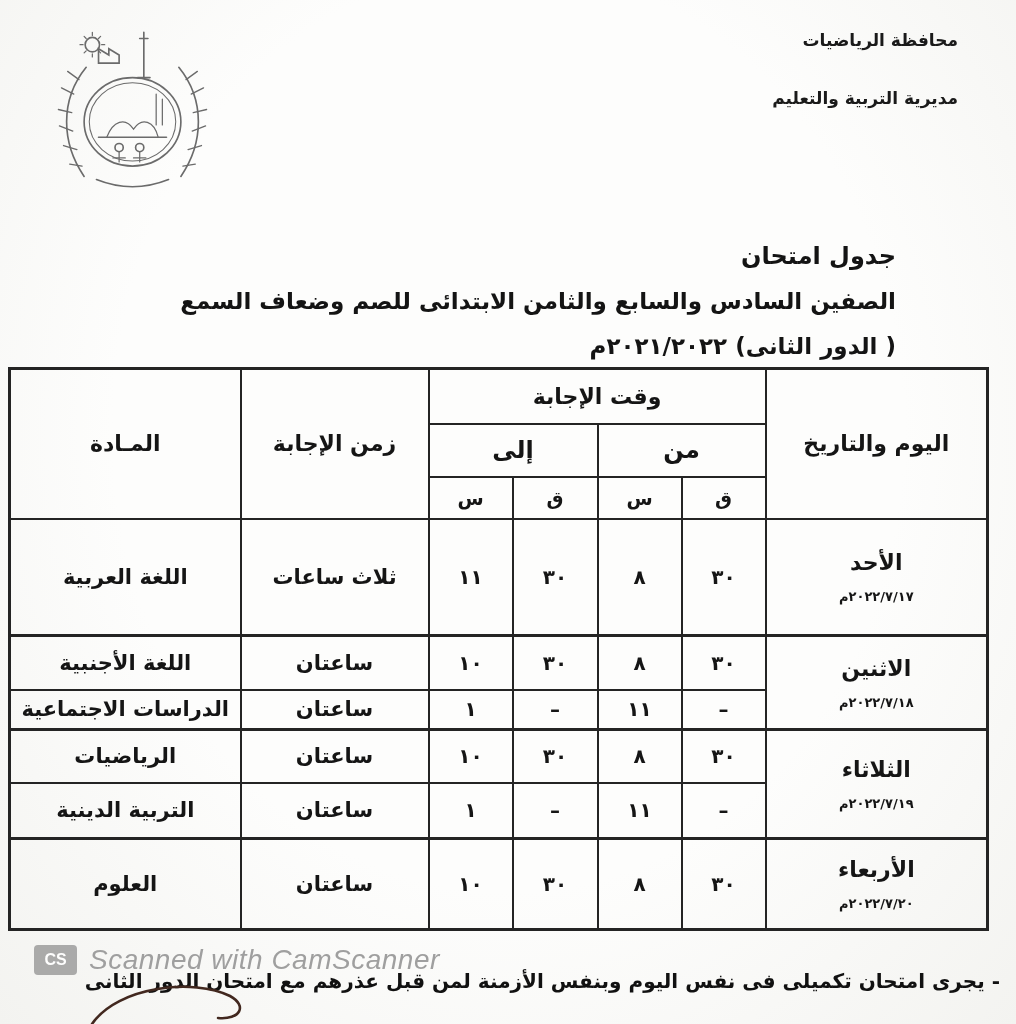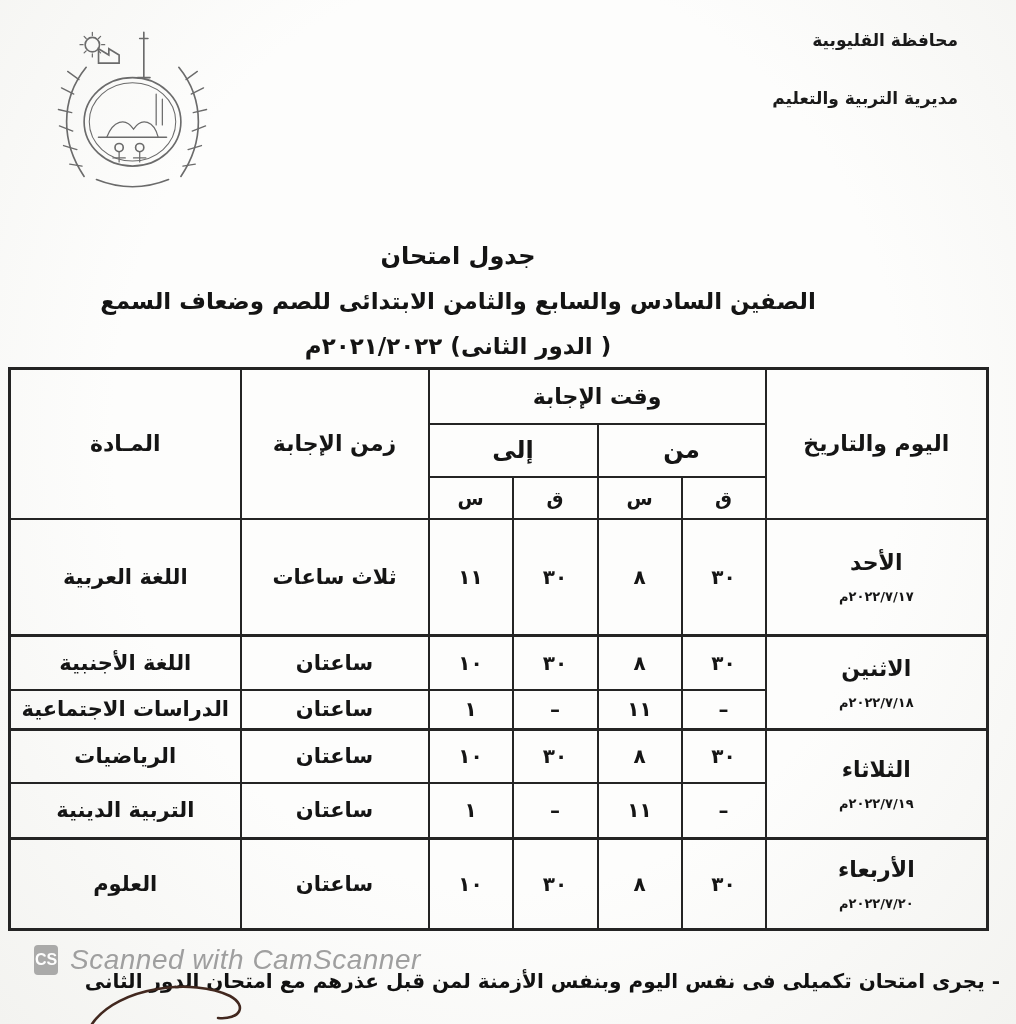--- a/index.html
+++ b/index.html
@@ -15,21 +15,21 @@
   .logo { position:absolute; left:45px; top:22px; width:175px; height:175px; }
   .letterhead-text {
     position:absolute; right:58px; top:30px; text-align:right; direction:rtl;
     font-weight:bold; font-size:17px; color:#1a1a1a;
   }
   .letterhead-text .lh-line { margin-bottom:38px; white-space:nowrap; }
   .letterhead-text .lh-line.underlined { text-decoration:underline; text-underline-offset:5px; }
 
   
   .title-block {
-    position:absolute; top:234px; left:14px; width:888px; text-align:center;
+    position:absolute; top:234px; left:8px; width:888px; 
     direction:rtl; font-weight:bold; color:#141414;
   }
   .title-block .t-line { font-size:23px; line-height:45px; white-space:nowrap; }
   .title-block .t-line1 { font-size:24px; }
 
   
   table.exam {
     position:absolute; top:367px; left:8px; width:978px;
     direction:rtl; border-collapse:collapse; table-layout:fixed;
     border:3px solid #242424;
@@ -65,21 +65,21 @@
 
   
   .footnote {
     position:absolute; top:969px; right:16px; left:16px; text-align:right;
     direction:rtl; font-weight:bold; font-size:20px; color:#111;
     z-index:3; white-space:nowrap;
   }
   .watermark { position:absolute; left:34px; top:944px; z-index:2; display:flex; align-items:center; }
   .cs-icon {
     display:inline-flex; align-items:center; justify-content:center;
-    width:24px; height:30px; background:#a2a2a2; color:#fff; border-radius:4px;
+    width:43px; height:30px; background:#a2a2a2; color:#fff; border-radius:4px;
     font-family:"Liberation Sans", sans-serif; font-weight:bold; font-size:16px;
     margin-right:12px; opacity:0.9;
   }
   .wm-text {
     font-family:"Liberation Sans", sans-serif; font-size:28px; color:#9b9b9b;
     letter-spacing:0.5px; opacity:0.95; white-space:nowrap;font-style:italic;
   }
   .pen-mark { position:absolute; left:82px; top:976px; z-index:4; }
 </style>
 </head>
@@ -106,21 +106,21 @@
         <circle cx="72" cy="122" r="4"></circle>
         <path d="M72 126 v10 M66 132 h12" stroke-width="1.2"></path>
         <circle cx="92" cy="122" r="4"></circle>
         <path d="M92 126 v10 M86 132 h12" stroke-width="1.2"></path>
         <path d="M108 70 l0 30 M114 75 l0 25" stroke-width="1.2"></path>
       </g>
     </svg>
   </div>
 
   <div class="letterhead-text">
-    <div class="lh-line">محافظة القليوبية</div>
+    <div class="lh-line">محافظة الرياضيات</div>
     <div class="lh-line">مديرية التربية والتعليم</div>
   </div>
 
   <div class="title-block">
     <div class="t-line t-line1">جدول امتحان</div>
     <div class="t-line">الصفين السادس والسابع والثامن الابتدائى للصم وضعاف السمع</div>
     <div class="t-line">( الدور الثانى) ٢٠٢١/٢٠٢٢م</div>
   </div>
 
   <table class="exam" dir="rtl">

